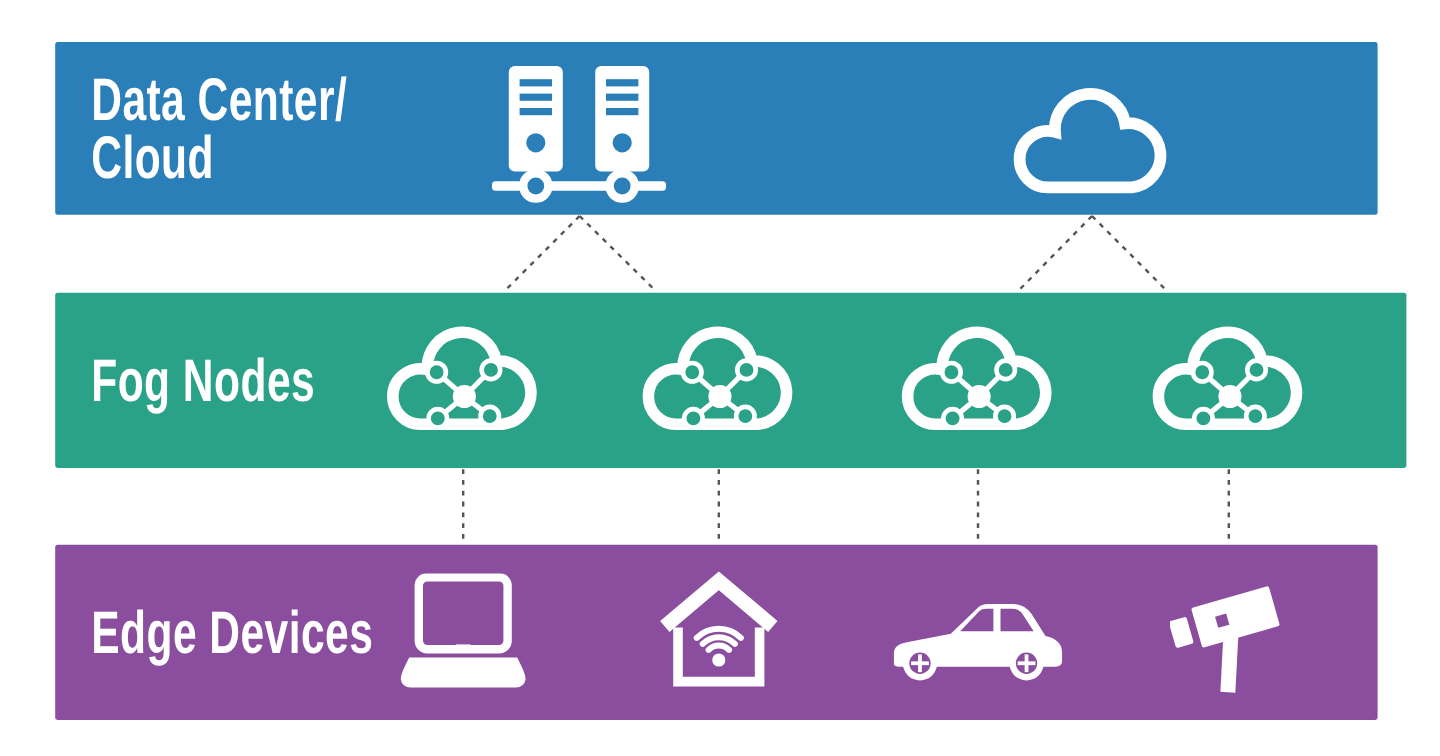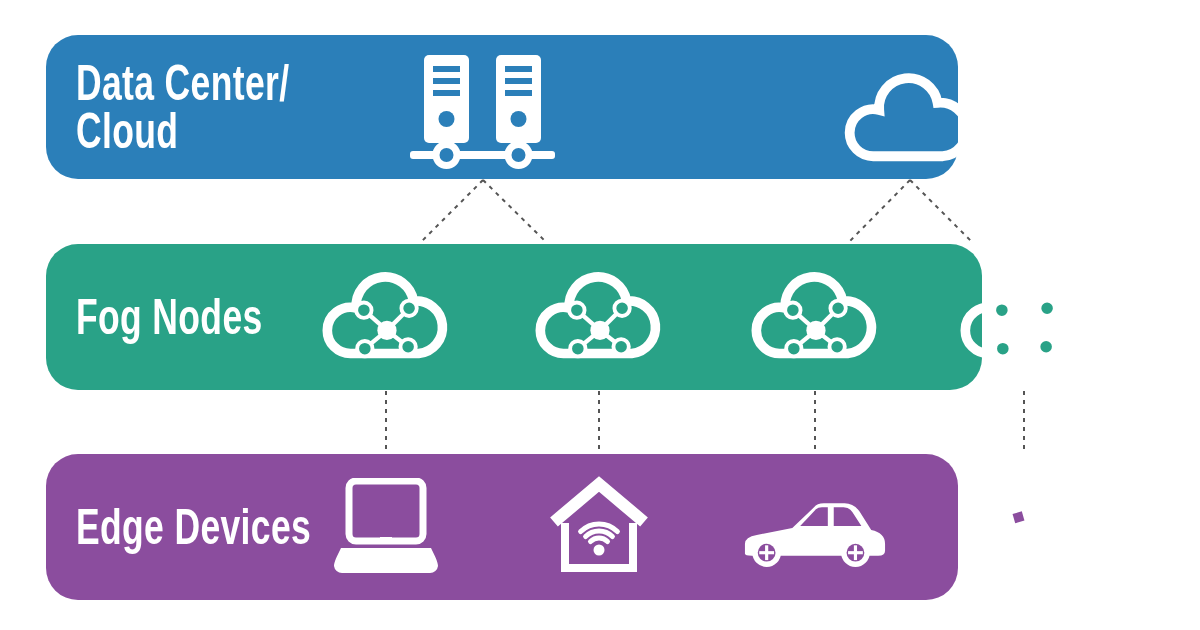--- a/index.html
+++ b/index.html
@@ -1,19 +1,19 @@
 <!DOCTYPE html>
 <html style="--cloud-c: #2b7fb9; --fog-c: #29a287; --edge-c: #8b4d9e;"><head>
 <meta charset="utf-8">
 <style>
   html,body{margin:0;padding:0;background:#fff;}
   #canvas{position:relative;width:1200px;height:630px;background:#fff;overflow:hidden;
           font-family:"Liberation Sans",sans-serif;}
   #connectors{position:absolute;left:0;top:0;width:1200px;height:630px;z-index:1;pointer-events:none;}
-  .layer{position:absolute;left:46px;width:912px;height:146px;border-radius:32px;z-index:2;}
+  .layer{position:absolute;left:46px;width:1102px;height:146px;border-radius:2px;z-index:2;}
   .layer-cloud{top:35px;height:144px;background:var(--cloud-c,#2b7fb9);}
   .layer-fog{top:244px;background:var(--fog-c,#29a287);padding-left:24px;}
   .layer-edge{top:454px;background:var(--edge-c,#8b4d9e);text-align:right;}
   .label{position:absolute;left:30px;top:0;height:100%;display:flex;flex-direction:column;
          justify-content:center;color:#fff;font-weight:700;font-size:50px;line-height:0.97;
          transform:scaleX(0.71);transform-origin:left center;white-space:nowrap;letter-spacing:0.5px;}
   .icon{position:absolute;display:block;}
   .icon svg{display:block;width:100%;height:100%;}
   
   .ic-servers{left:364px;top:20px;width:145px;height:118px;}

